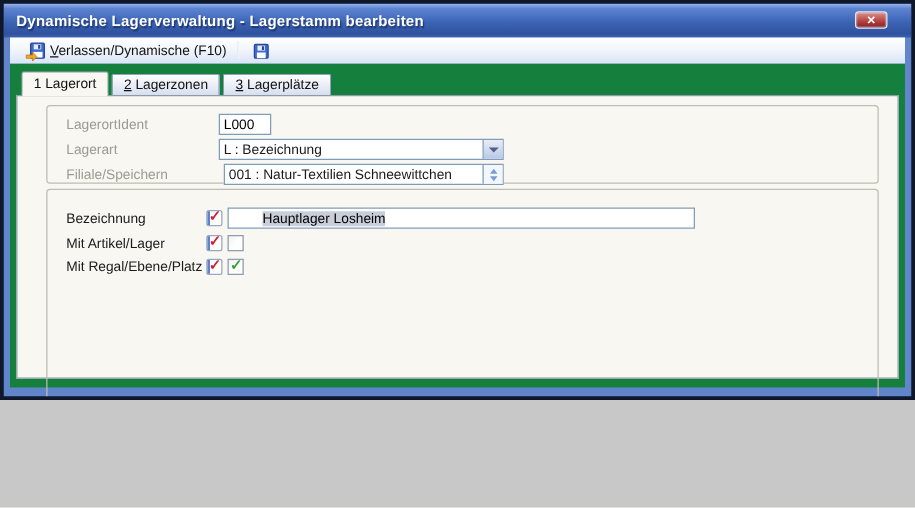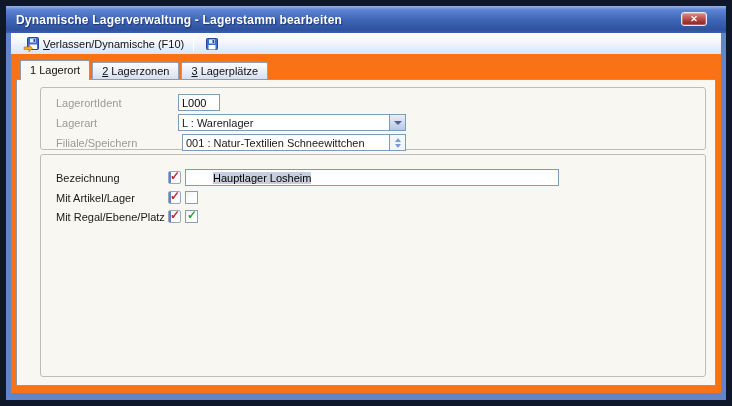--- a/index.html
+++ b/index.html
@@ -1,22 +1,22 @@
 <!DOCTYPE html>
 <html><head>
 <meta charset="utf-8">
 <style>
   * { margin:0; padding:0; box-sizing:border-box; }
   html,body { background:#c8c8c8; }
   body { font-family:"Liberation Sans", sans-serif; font-size:11px; color:#1a1a1a; }
 
   .window {
-    position:relative; width:732px; height:406px;
+    position:relative; width:732px; height:320px;
     background:#6085ca;
-    border:6px solid #0f172a;
+    border:3px solid #0f172a;
     overflow:hidden;
   }
 
   
   .titlebar {
     position:absolute; top:0; left:0; right:0; height:27px;
     background:linear-gradient(180deg,#9ab4e8 0%,#5c84d2 14%,#3c64b4 55%,#2f529e 88%,#3a5fae 100%);
     display:flex; align-items:center;
   }
   .title-text {
@@ -38,21 +38,21 @@
     background:linear-gradient(180deg,#ffffff 0%,#f2f6fc 45%,#d9e4f6 100%);
     display:flex; align-items:center; padding-left:7px;
   }
   .tb-button { display:flex; align-items:center; gap:4px; height:19px; padding:0 4px; border:1px solid transparent; }
   .tb-label { font-size:11px; color:#111; white-space:nowrap; }
   .accel { text-decoration:underline; }
   .tb-sep { width:1px; height:15px; background:#aebfdd; border-right:1px solid #ffffff; margin:0 5px 0 4px; }
   .tb-icon { width:16px; height:16px; display:block; }
 
   
-  .workspace { position:absolute; top:48px; left:5px; right:5px; bottom:7px; background:#f97316; }
+  .workspace { position:absolute; top:48px; left:5px; right:5px; bottom:7px; background:#15803d; }
 
   .tabstrip { position:absolute; top:6px; left:9px; display:flex; align-items:flex-end; height:19px; z-index:2; }
   .tab {
     height:17px; padding:0 9px; margin-right:2px; display:flex; align-items:center;
     background:linear-gradient(180deg,#fdfdfe 0%,#e9edf6 55%,#d6dff0 100%);
     border:1px solid #93a1bd; border-bottom:none; border-radius:2px 2px 0 0;
     font-size:11px; color:#111; white-space:nowrap;
   }
   .tab.active {
     height:19px; background:#f8f7f1; border-color:#8f9aa4;
@@ -175,21 +175,21 @@
           <span class="flabel dim">LagerortIdent</span>
         </div>
         <div class="textbox" style="position:absolute; left:137px; top:6px; width:42px;">
           <span>L000</span>
         </div>
 
         <div class="row" style="left:15px; top:26px; width:120px;align-items:center;">
           <span class="flabel dim">Lagerart</span>
         </div>
         <div class="combo" style="position:absolute; left:137px; top:26px; width:228px;">
-          <span class="val">L : Warenlager</span>
+          <span class="val">L : Bezeichnung</span>
           <span class="drop-btn">
               <span class="tri"></span>
             </span>
         </div>
 
         <div class="row" style="left:15px; top:46px; width:120px;">
           <span class="flabel dim">Filiale/Speichern</span>
         </div>
         <div class="combo" style="position:absolute; left:141px; top:46px; width:224px;">
           <span class="val">001 : Natur-Textilien Schneewittchen</span>

